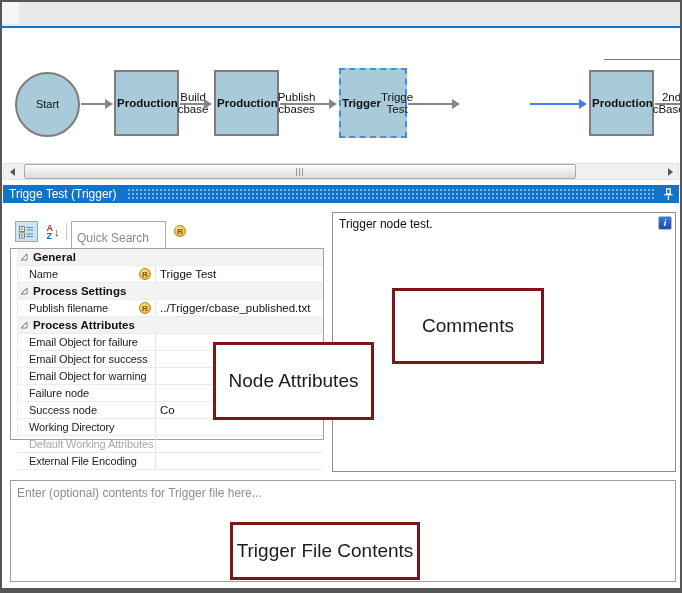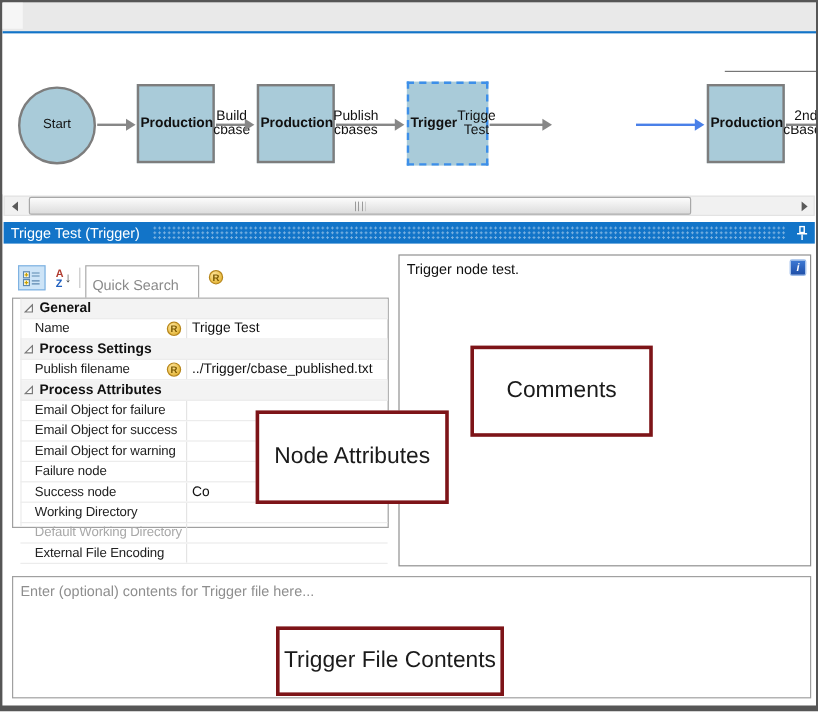--- a/index.html
+++ b/index.html
@@ -276,21 +276,21 @@
       <span class="plabel">Success node</span>
       <span class="picon"></span>
       <span class="pvalue">Co</span>
     </div>
     <div class="prow prop">
       <span class="plabel">Working Directory</span>
       <span class="picon"></span>
       <span class="pvalue"></span>
     </div>
     <div class="prow prop disabled">
-      <span class="plabel">Default Working Directory</span>
+      <span class="plabel">Default Working Attributes</span>
       <span class="picon"></span>
       <span class="pvalue"></span>
     </div>
     <div class="prow prop">
       <span class="plabel">External File Encoding</span>
       <span class="picon"></span>
       <span class="pvalue"></span>
     </div>
   </div>
 

